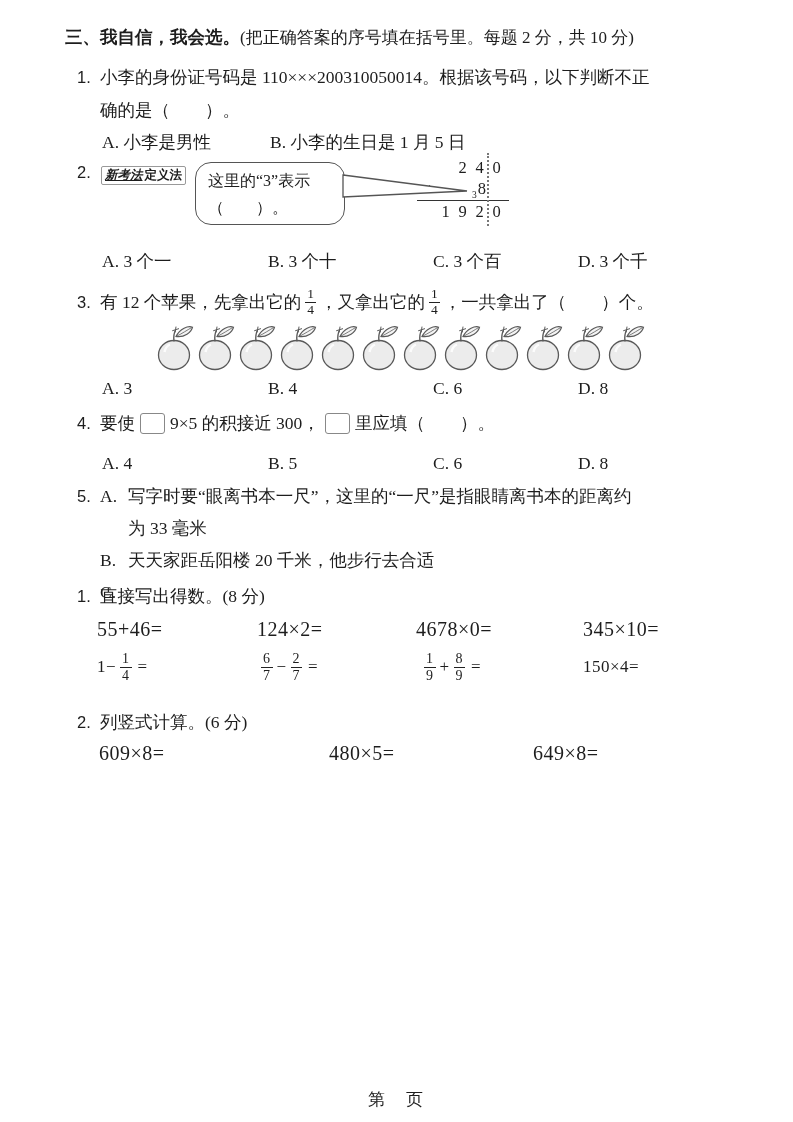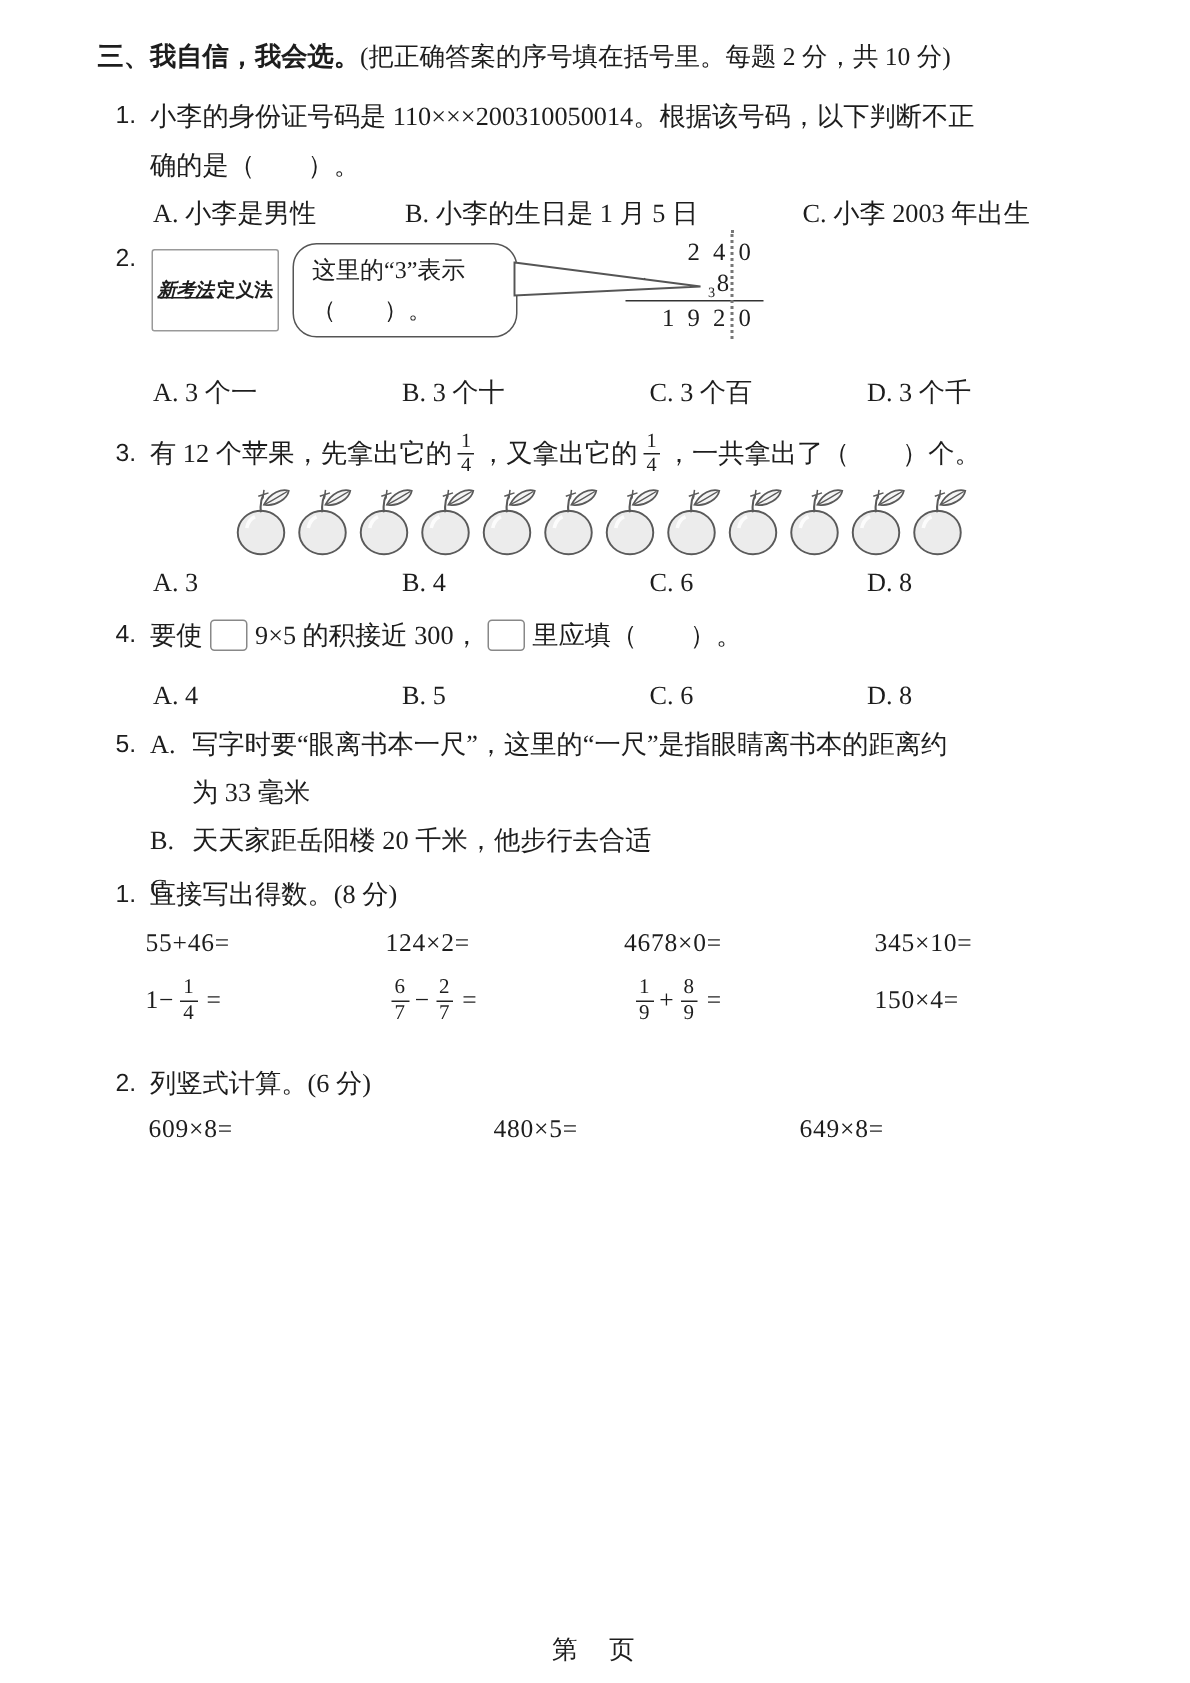--- a/index.html
+++ b/index.html
@@ -26,21 +26,21 @@
   
   .optrow{position:relative;height:33px;line-height:33px;white-space:nowrap;}
   .h30{height:30px;line-height:30px;}
   .mt6{margin-top:6px;}
   .opt{position:absolute;top:0;}
 
   
   .q2block{position:relative;height:88px;}
   .q2block .qnum{top:6px;}
   .badge{position:absolute;left:36px;top:9px;border:1px solid #999;border-radius:2px;
-         padding:18px 3px;font-size:12.5px;line-height:17px;
+         padding:0 3px;font-size:12.5px;line-height:17px;
          font-family:"Liberation Sans","DejaVu Sans",sans-serif;font-weight:700;white-space:nowrap;}
   .badge .bnew{font-style:italic;text-decoration:underline;margin-right:2px;}
   .bubble{position:absolute;left:130px;top:5px;width:150px;height:63px;box-sizing:border-box;
           border:1.6px solid #555;border-radius:16px;background:#fff;
           padding:4px 12px 16px;font-size:16px;line-height:27px;white-space:nowrap;z-index:1;}
   .tail{position:absolute;left:276px;top:14px;z-index:2;}
   .tail polygon{fill:#fff;stroke:#555;stroke-width:1.3;}
   .mult{position:absolute;left:352px;top:0;width:92px;font-size:16.5px;}
   .mrow{display:flex;height:21px;line-height:21px;}
   .mc{width:17px;text-align:center;}
@@ -66,21 +66,21 @@
 
   
   .subopt{position:relative;padding-left:63px;line-height:32px;white-space:nowrap;}
   .sletter{position:absolute;left:35px;}
   .subcont{padding-left:63px;line-height:32px;}
 
   
   .s4h{margin-top:2px;}
   .itemline{position:relative;padding-left:35px;line-height:24px;margin-top:8px;}
   .itemline .qnum{top:0;}
-  .calcrow{position:relative;height:30px;line-height:30px;margin-top:6px;font-size:17px;}
+  .calcrow{position:relative;height:30px;line-height:30px;margin-top:6px;font-size:20px;}
   .calcitem{position:absolute;top:0;letter-spacing:0.5px;}
   .fracrow{position:relative;height:46px;font-size:17px;}
   .fritem{position:absolute;top:0;display:flex;align-items:center;height:46px;letter-spacing:0.5px;}
   .fritem .frac{font-size:14px;}
   .eq{margin-left:2px;}
 
   .footer{position:absolute;left:0;right:0;top:1088px;text-align:center;
           font-family:"Liberation Sans","DejaVu Sans",sans-serif;font-size:17px;letter-spacing:2px;}
 </style>
 </head>
@@ -93,21 +93,20 @@
   </div>
 
   <div class="qline mt10 nowrap">
     <span class="qnum">1.</span>
     <span>小李的身份证号码是 110×××200310050014。根据该号码，以下判断不正</span>
   </div>
   <div class="cont nowrap">确的是（　　）。</div>
   <div class="optrow h30">
     <span class="opt" style="left:37px">A. 小李是男性</span>
     <span class="opt" style="left:205px">B. 小李的生日是 1 月 5 日</span>
-    <span class="opt" style="left:470px">C. 小李 2003 年出生</span>
   </div>
 
   <div class="q2block">
     <span class="qnum">2.</span>
     <span class="badge">
       <span class="bnew">新考法</span><span>定义法</span>
     </span>
     <div class="bubble">
       <div>这里的“3”表示</div>
       <div>（　　）。</div>

